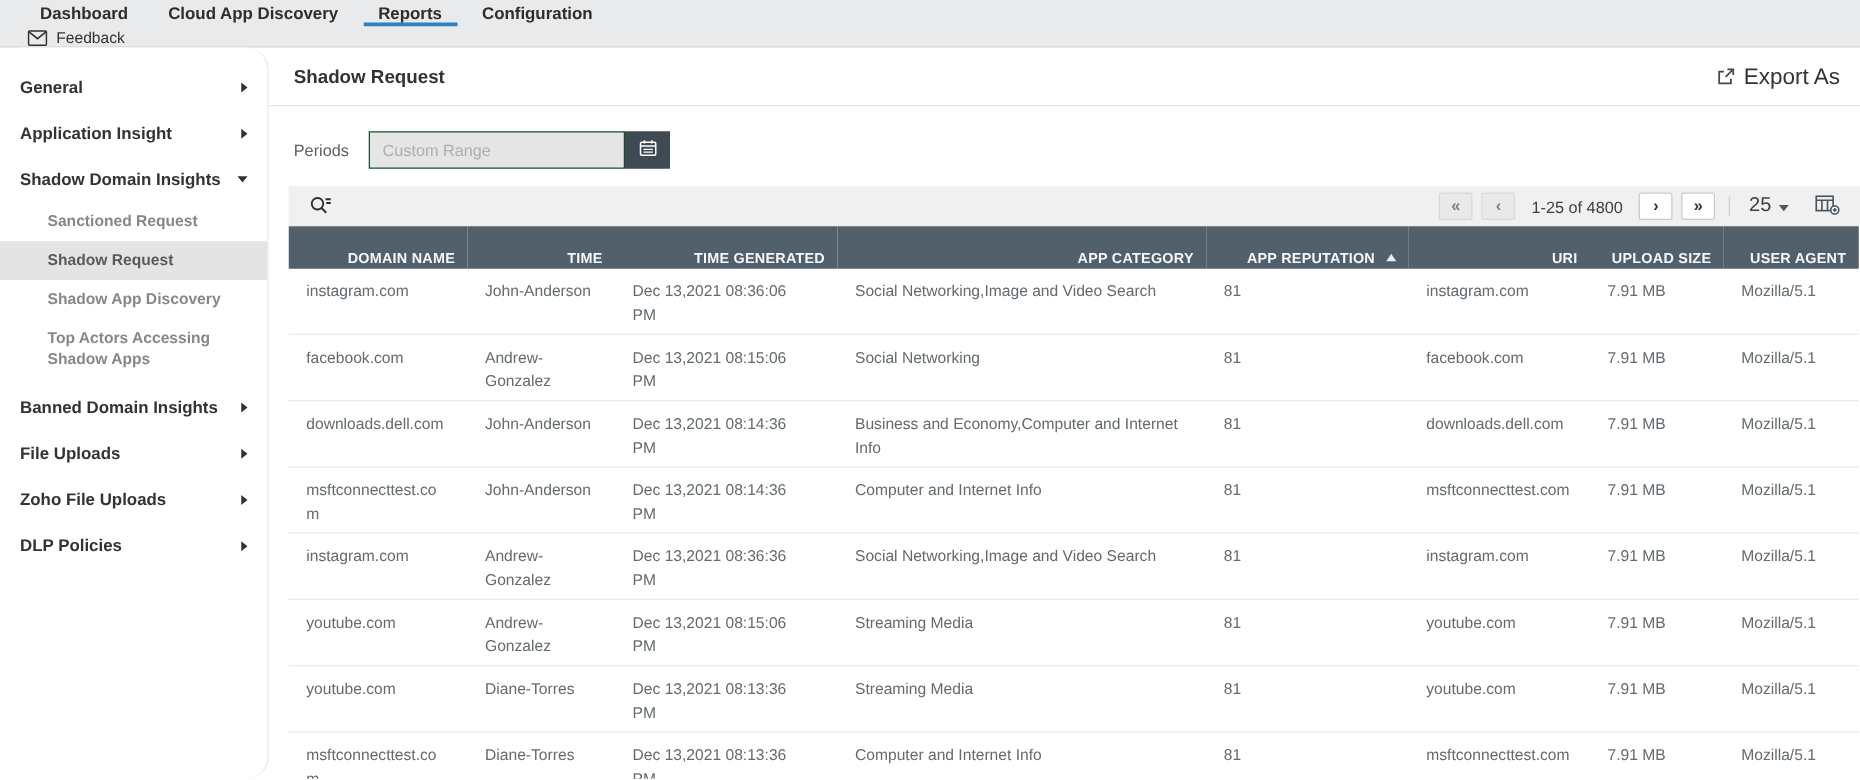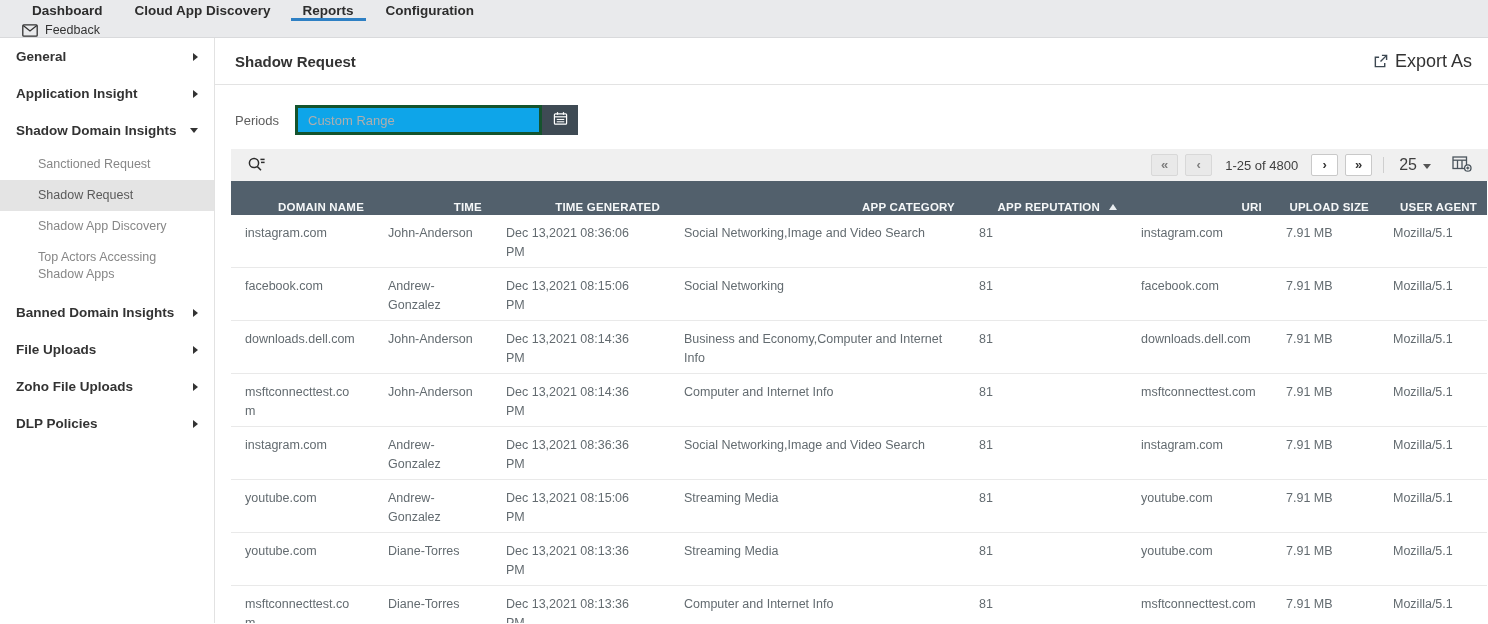--- a/index.html
+++ b/index.html
@@ -19,42 +19,42 @@
   .nav-items{display:flex;align-items:stretch;}
   .nav-item{display:flex;align-items:center;padding:0 12px;margin:0 4px;font-size:13.5px;
             font-weight:700;color:#2d2d2d;border-bottom:3px solid transparent;padding-top:3px;}
   .nav-item.active{border-bottom-color:var(--accent);}
   .feedback{display:flex;align-items:center;gap:7px;font-size:12.5px;color:#333;padding:0 6px;}
   .feedback svg{display:block;}
 
   
   .layout{display:flex;height:585px;}
   .sidebar{width:215px;min-width:215px;background:#fff;border-right:1px solid #e2e2e2;
-           overflow:hidden;}
+           padding-top:13px;overflow:hidden;border-radius:18px;}
   .side-item{display:flex;align-items:center;justify-content:space-between;
              padding:11px 16px;font-size:13.5px;font-weight:700;color:#333;cursor:pointer;}
   .arrow{width:0;height:0;display:inline-block;}
   .arrow.right{border-left:5px solid #333;border-top:4px solid transparent;border-bottom:4px solid transparent;}
   .arrow.down{border-top:5px solid #333;border-left:4px solid transparent;border-right:4px solid transparent;}
-  .side-sub{padding-bottom:4px;}
+  .side-sub{padding-bottom:4px;font-weight:bold;}
   .sub-item{padding:7px 20px 7px 38px;font-size:12.5px;color:#878787;cursor:pointer;line-height:17px;}
   .sub-item.active{background:#e4e4e4;color:#5a5a5a;}
 
   
   .content{flex:1;overflow:hidden;}
   .page-header{height:47px;display:flex;align-items:center;justify-content:space-between;
                padding:0 16px 0 20px;border-bottom:1px solid #e3e3e3;}
   .page-header h1{font-size:15px;font-weight:700;color:#333;}
   .export-btn{display:flex;align-items:center;gap:7px;font-size:18px;color:#333;}
   .export-btn svg{display:block;color:#3d4852;}
 
   .periods-row{display:flex;align-items:center;margin:19px 0 0 20px;height:32px;}
   .periods-label{font-size:13px;color:#5e5e5e;width:46px;margin-right:14px;}
   .date-input-group{display:flex;align-items:stretch;height:30px;}
-  .periods-input{width:247px;height:30px;border:3px solid #14532d;background:#0ea5e9;
+  .periods-input{width:205px;height:30px;border:1px solid #14532d;background:#e5e5e5;
                  padding:0 10px;font-size:13px;color:#444;font-family:inherit;}
   .periods-input::placeholder{color:#aeaeae;}
   .cal-btn{width:36px;height:30px;background:var(--btn-dark);display:flex;
            align-items:center;justify-content:center;}
 
   .toolbar{margin:13px 0 0 16px;height:32px;background:#f0f0f0;display:flex;
            align-items:center;justify-content:space-between;padding:0 14px;}
   .search-btn{display:flex;align-items:center;color:#2d2d2d;padding:2px;}
   .pager{display:flex;align-items:center;gap:7px;font-size:13px;color:#444;}
   .pg-btn{min-width:27px;height:22px;border:1px solid #c9c9c9;background:#fff;color:#333;

